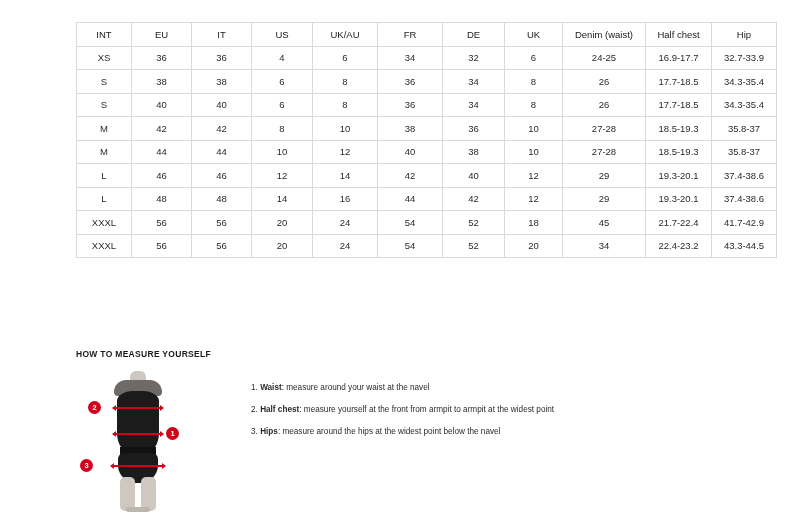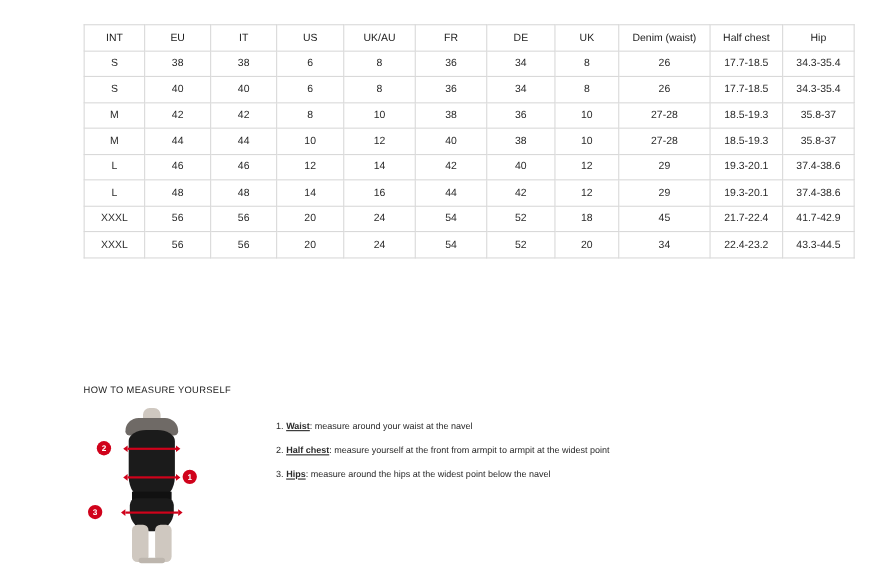--- a/index.html
+++ b/index.html
@@ -63,21 +63,21 @@
 
   
   #measure-section {
     position: absolute;
     left: 64px;
     top: 349px;
     width: 700px;
   }
   #measure-title {
     font-size: 8.5px;
-    font-weight: normal;
+    font-weight: bold;
     letter-spacing: 0.3px;
     color: #1a1a1a;
     margin-bottom: 10px;
   }
   #measure-body {
     position: relative;
     display: flex;
     align-items: flex-start;
   }
   #figure-col {
@@ -89,21 +89,21 @@
   #notes-col {
     margin-left: 55px;
     padding-top: 14px;
   }
   .note {
     font-size: 8.2px;
     color: #2a2a2a;
     margin-bottom: 12px;
     line-height: 1.2;
   }
-  .note b { font-weight: bold; text-decoration: underline; }
+  .note b { font-weight: bold; }
 
   
   #figure {
     position: absolute;
     left: 14px;
     top: 0;
     width: 96px;
     height: 145px;
   }
   .fig-neck {
@@ -229,20 +229,33 @@
           <th>FR</th>
           <th>DE</th>
           <th>UK</th>
           <th>Denim (waist)</th>
           <th>Half chest</th>
           <th>Hip</th>
         </tr>
       </thead>
       <tbody>
         <tr>
+          <td>XS</td>
+          <td>36</td>
+          <td>36</td>
+          <td>4</td>
+          <td>6</td>
+          <td>34</td>
+          <td>32</td>
+          <td>6</td>
+          <td>24-25</td>
+          <td>16.9-17.7</td>
+          <td>32.7-33.9</td>
+        </tr>
+        <tr>
           <td>S</td>
           <td>38</td>
           <td>38</td>
           <td>6</td>
           <td>8</td>
           <td>36</td>
           <td>34</td>
           <td>8</td>
           <td>26</td>
           <td>17.7-18.5</td>

